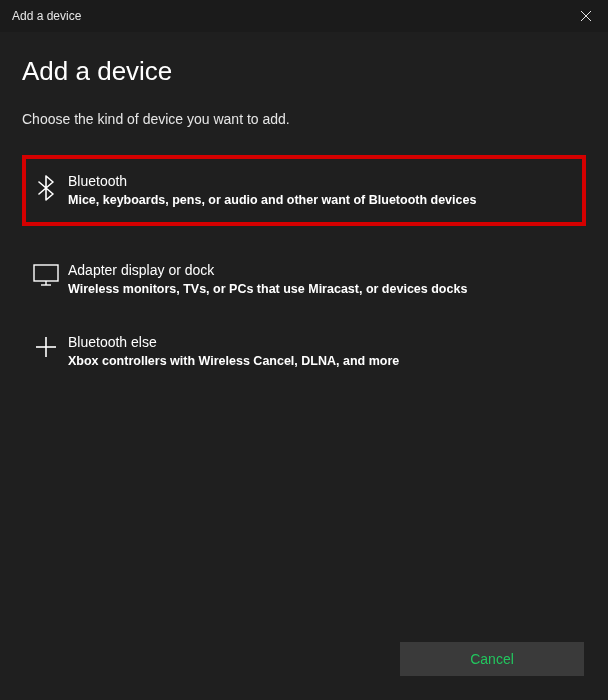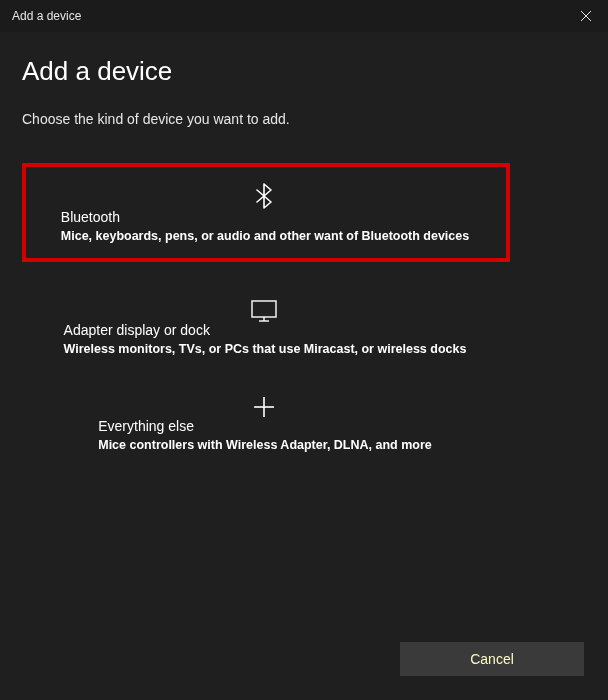--- a/index.html
+++ b/index.html
@@ -48,32 +48,31 @@
     .heading {
       font-size: 26px;
       font-weight: 400;
       color: #ffffff;
       margin-top: 6px;
       margin-bottom: 24px;
     }
     .subheading {
       font-size: 14px;
       color: #e6e6e6;
-      margin-bottom: 36px;
+      margin-bottom: 28px;
     }
     .options {
       margin-top: 6px;
     }
     .option {
       display: flex;
-      align-items: center;
+      align-items: flex-start;
       padding: 18px 8px 18px 4px;
       cursor: pointer;
-      width: 488px;
-      flex-direction: column;
+      width: 564px;
     }
     .option.highlighted {
       border: 4px solid #d40000;
       padding: 14px 4px 14px 0;
     }
     .option-icon {
       width: 40px;
       display: flex;
       justify-content: center;
       align-items: flex-start;
@@ -101,21 +100,21 @@
     }
     .footer {
       position: absolute;
       bottom: 24px;
       right: 24px;
     }
     .cancel-btn {
       width: 184px;
       height: 34px;
       background: #3a3a3a;
-      color: #fef9c3;
+      color: #22c55e;
       border: none;
       font-size: 14px;
       font-family: inherit;
       cursor: pointer;
       display: flex;
       align-items: center;
       justify-content: center;
     }
   </style>
 </head>
@@ -154,34 +153,34 @@
     <div class="option">
       <div class="option-icon">
         <svg width="26" height="22" viewBox="0 0 26 22" fill="none" stroke="#ffffff" stroke-width="1.4">
           <rect x="1" y="1" width="24" height="16"></rect>
           <line x1="8" y1="21" x2="18" y2="21"></line>
           <line x1="13" y1="17" x2="13" y2="21"></line>
         </svg>
       </div>
       <div class="option-body">
         <div class="option-title">Adapter display or dock</div>
-        <div class="option-desc">Wireless monitors, TVs, or PCs that use Miracast, or wireless docks</div>
+        <div class="option-desc">Wireless monitors, TVs, or PCs that use Miracast, or devices docks</div>
       </div>
     </div>
 
     <div class="option">
       <div class="option-icon">
         <svg width="22" height="22" viewBox="0 0 22 22" fill="none" stroke="#ffffff" stroke-width="1.6">
           <line x1="11" y1="1" x2="11" y2="21"></line>
           <line x1="1" y1="11" x2="21" y2="11"></line>
         </svg>
       </div>
       <div class="option-body">
-        <div class="option-title">Everything else</div>
-        <div class="option-desc">Mice controllers with Wireless Adapter, DLNA, and more</div>
+        <div class="option-title">Bluetooth else</div>
+        <div class="option-desc">Xbox controllers with Wireless Cancel, DLNA, and more</div>
       </div>
     </div>
 
   </div>
 </div>
 
 <div class="footer">
   <button class="cancel-btn">Cancel</button>
 </div>
 

